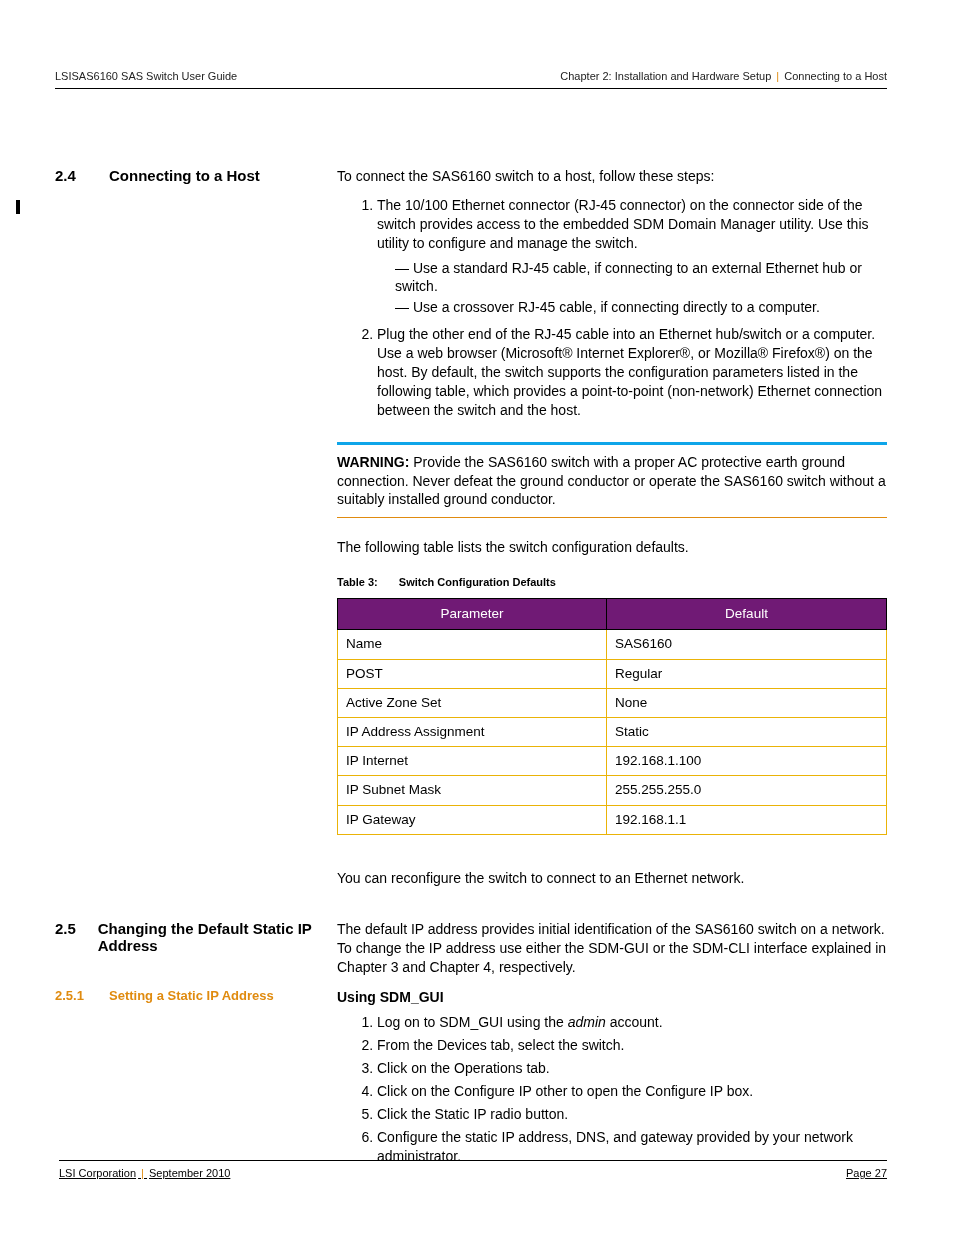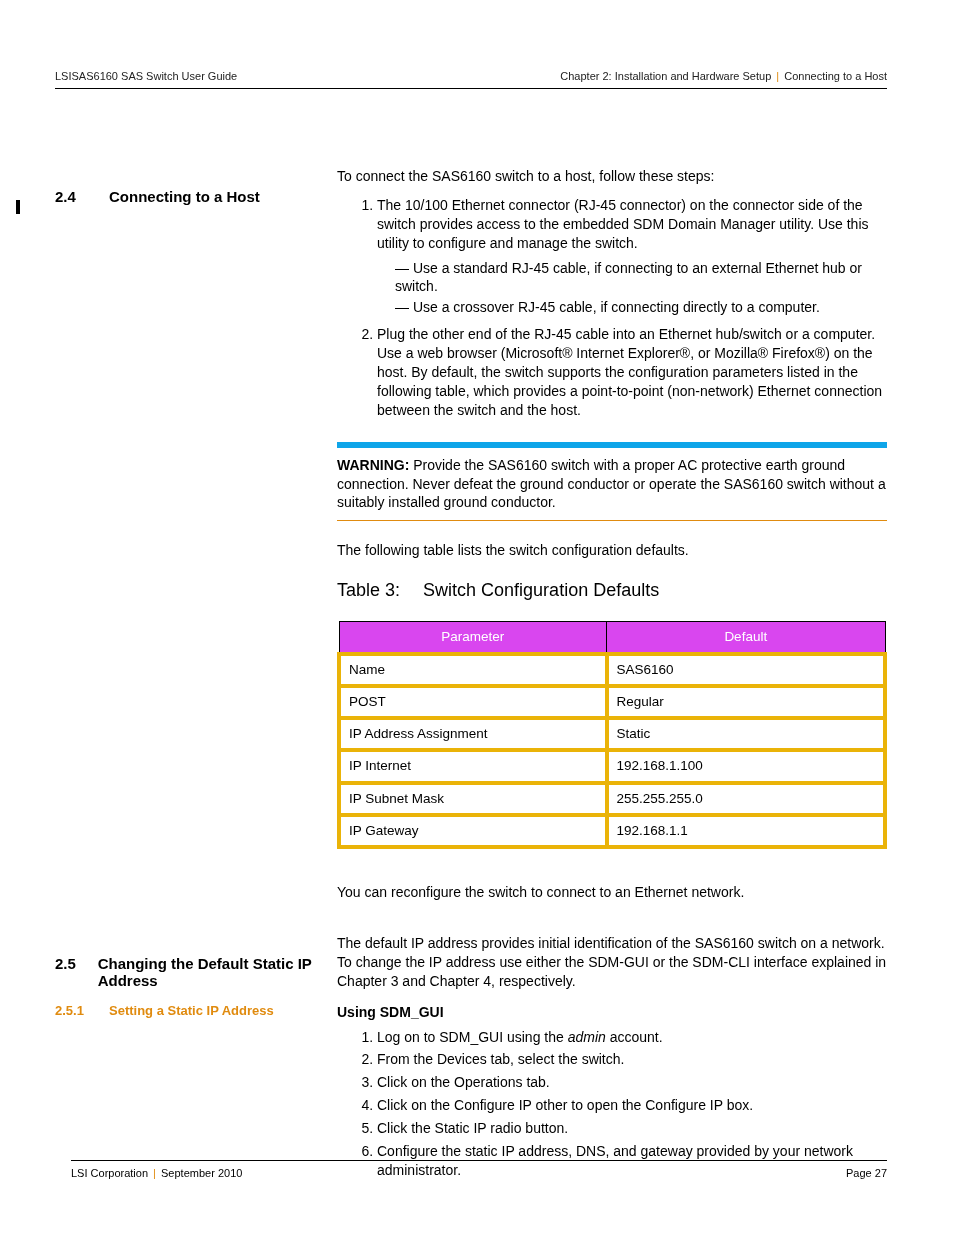--- a/index.html
+++ b/index.html
@@ -53,21 +53,20 @@
   }
   .right-col {
     flex: 1;
     font-size: 14px;
     line-height: 1.35;
   }
   .sec-heading {
     font-weight: 700;
     font-size: 15px;
     display: flex;
-    margin-top: 21px;
   }
   .sec-num { width: 54px; display: inline-block; }
   .sub-heading {
     color: #e08b0f;
     font-weight: 700;
     font-size: 13px;
     display: flex;
   }
   .sub-num { width: 54px; display: inline-block; }
   ol.main-list {
@@ -76,62 +75,63 @@
   }
   ol.main-list > li { margin-bottom: 8px; }
   .dash-list {
     list-style: none;
     padding-left: 18px;
     margin: 6px 0 0 0;
   }
   .dash-list li::before { content: "—  "; }
   .dash-list li { margin-bottom: 2px; }
   .warning-box {
-    border-top: 6px solid #0ea5e9;
+    border-top: 3px solid #0ea5e9;
     border-bottom: 1px solid #e08b0f;
     padding: 8px 0;
     margin: 22px 0 20px 0;
   }
   .table-caption {
-    font-weight: 400;
-    font-size: 18px;
-    margin: 18px 0 18px 0;
+    font-weight: 700;
+    font-size: 11px;
+    margin: 18px 0 8px 0;
   }
   .table-caption .tnum { margin-right: 18px; }
   table.cfg {
     border-collapse: collapse;
     width: 100%;
     font-size: 13.5px;
   }
   table.cfg th {
-    background: #d946ef;
+    background: #701a75;
     color: #fff;
     font-weight: 400;
     text-align: center;
     padding: 6px 8px;
     border: 1px solid #000;
   }
   table.cfg td {
-    border: 4px solid #eab308;
+    border: 1px solid #eab308;
     padding: 5px 8px;
   }
   .post-table { margin-top: 34px; }
   .subhead3 { font-weight: 700; margin-bottom: 6px; }
   ol.steps {
     margin: 4px 0 0 0;
     padding-left: 40px;
   }
   ol.steps li { margin-bottom: 4px; }
   .italic { font-style: italic; }
   .footer {
     position: absolute;
     bottom: 56px;
-    left: 71px;
+    left: 59px;
     right: 55px;
     font-size: 11px;
+    text-decoration: underline;
   }
   .footer-rule {
     border: none;
     border-top: 1px solid #000;
     margin: 0 0 6px 0;
   }
   .footer-row { display: flex; justify-content: space-between; }
   .spacer-32 { height: 32px; }
   .spacer-12 { height: 12px; }
 </style>
@@ -191,20 +191,24 @@
         <tbody>
           <tr>
               <td>Name</td>
               <td>SAS6160</td>
             </tr>
           <tr>
               <td>POST</td>
               <td>Regular</td>
             </tr>
           <tr>
+              <td>Active Zone Set</td>
+              <td>None</td>
+            </tr>
+          <tr>
               <td>IP Address Assignment</td>
               <td>Static</td>
             </tr>
           <tr>
               <td>IP Internet</td>
               <td>192.168.1.100</td>
             </tr>
           <tr>
               <td>IP Subnet Mask</td>
               <td>255.255.255.0</td>

